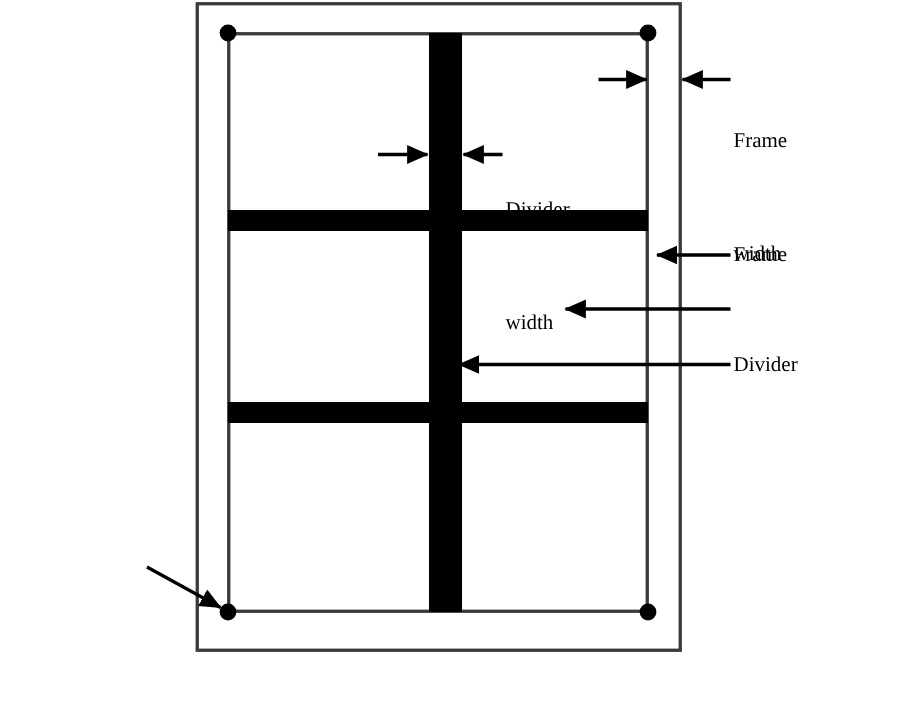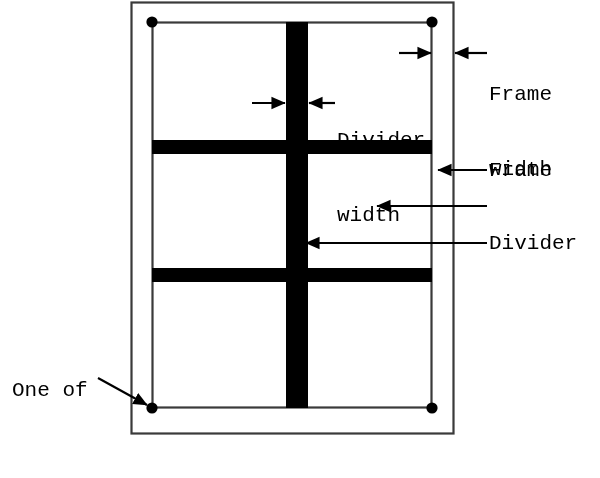--- a/index.html
+++ b/index.html
@@ -17,22 +17,22 @@
   }
   svg.diagram {
     position: absolute;
     left: 0;
     top: 0;
     width: 600px;
     height: 478px;
   }
   .dg-label {
     position: absolute;
-    font-family: Liberation Mono, monospace;
-    font-size: 21px;
+    font-family: Liberation Serif, serif;
+    font-size: 14px;
     line-height: 25px;
     color: #000000;
     white-space: pre;
     letter-spacing: 0px;
   }
 </style>
 </head>
 <body>
 
 <div id="canvas">
@@ -85,18 +85,17 @@
     <div>Divider</div>
     <div>width</div>
   </div>
 
   <div class="dg-label" style="left:489px; top:158px;">Frame</div>
 
 
   <div class="dg-label" style="left:489px; top:231px;">Divider</div>
 
   <div class="dg-label" style="left:12px; top:328px;">
-    <div>One of</div>
     
     
   </div>
 
 </div>
 
 </body></html>

